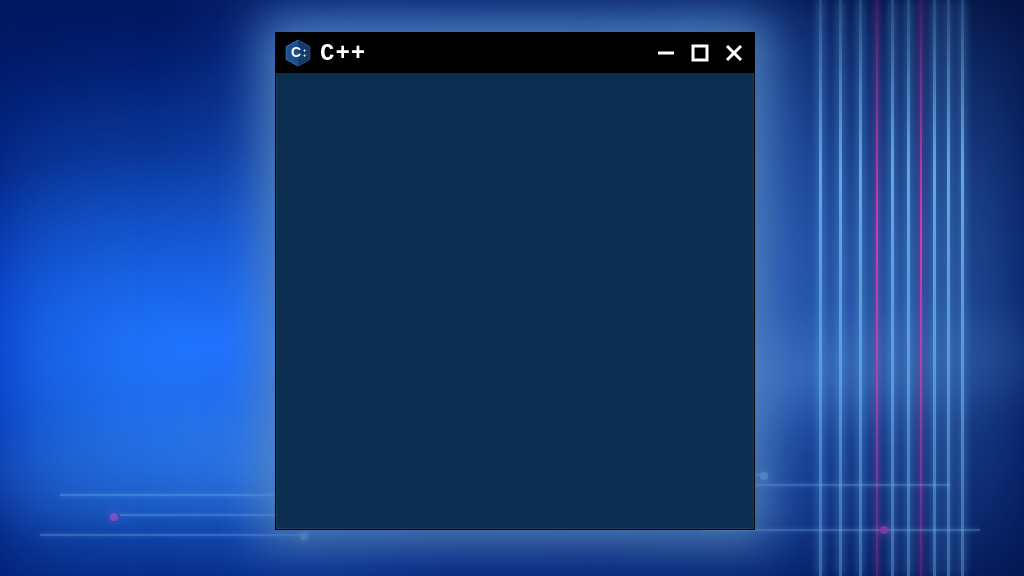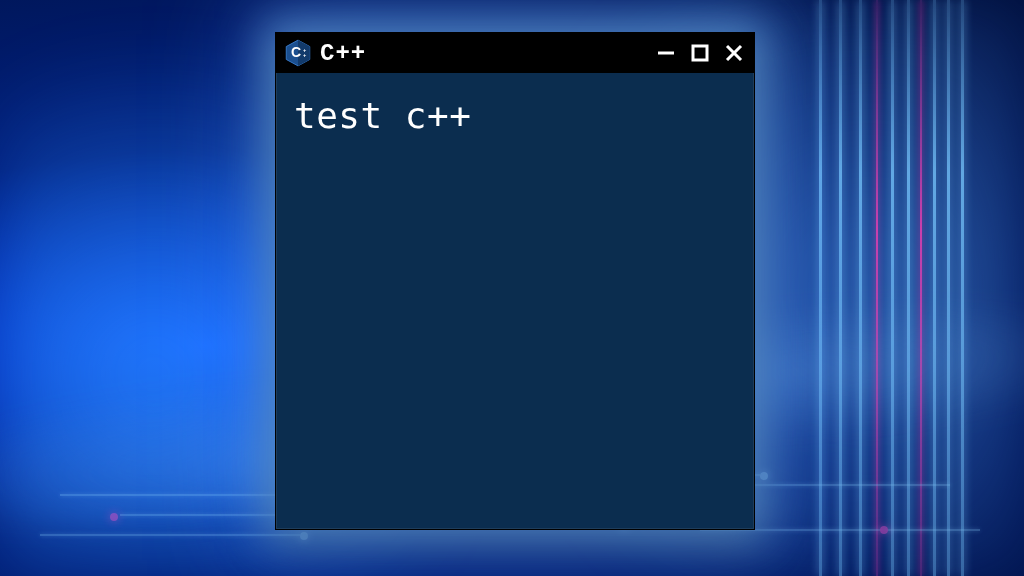--- a/index.html
+++ b/index.html
@@ -232,16 +232,13 @@
         </svg>
       </div>
       <div class="win-btn">
         <svg width="20" height="20" viewBox="0 0 20 20">
           <line x1="3" y1="3" x2="17" y2="17" stroke="#fff" stroke-width="3"></line>
           <line x1="17" y1="3" x2="3" y2="17" stroke="#fff" stroke-width="3"></line>
         </svg>
       </div>
     </div>
   </div>
-  <div class="client-area">
-    <div class="console-text">test c++</div>
-  </div>
 </div>
 
 </body></html>

